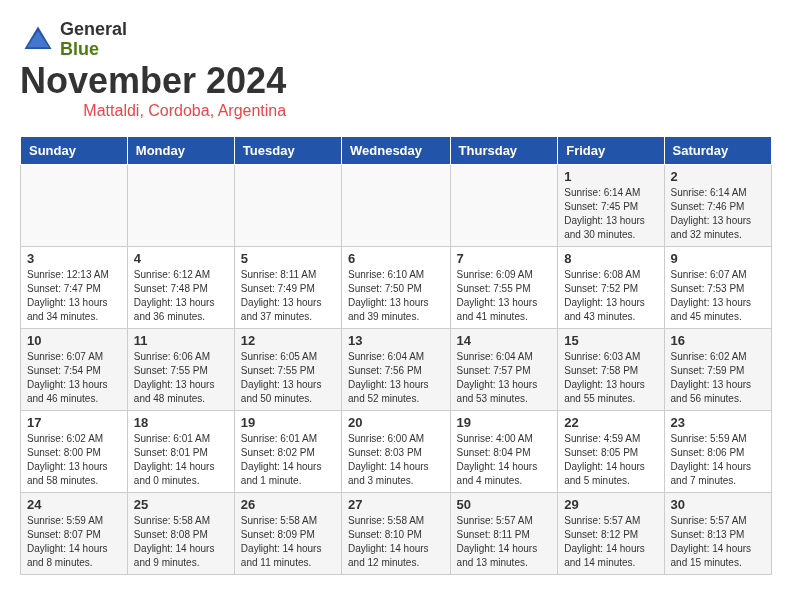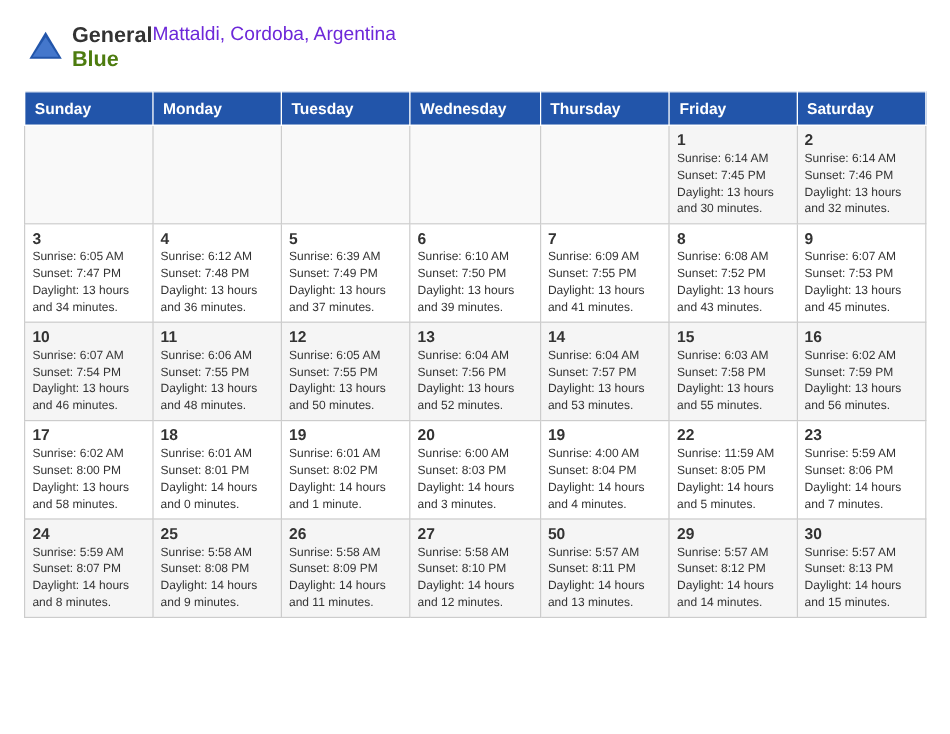--- a/index.html
+++ b/index.html
@@ -5,23 +5,24 @@
     * { box-sizing: border-box; margin: 0; padding: 0; }
     body {
       font-family: Arial, sans-serif;
       background: #fff;
       width: 792px;
       min-height: 612px;
       padding: 20px;
     }
     .header-area {
       display: flex;
-      justify-content: flex-start;
+      justify-content: center;
       align-items: flex-start;
       margin-bottom: 16px;
+      flex-direction: column;
     }
     .logo {
       display: flex;
       align-items: center;
       gap: 4px;
     }
     .logo-text {
       display: flex;
       flex-direction: column;
       font-size: 18px;
@@ -38,21 +39,21 @@
     .title-area {
       text-align: right;
     }
     .month-title {
       font-size: 36px;
       font-weight: bold;
       color: #333;
     }
     .location-title {
       font-size: 16px;
-      color: #6d28d9;
+      color: #ef4444;
     }
     .calendar {
       width: 100%;
       border-collapse: collapse;
     }
     .calendar thead th {
       background: #2255aa;
       color: #fff;
       font-size: 13px;
       padding: 6px 8px;
@@ -98,20 +99,21 @@
     <svg class="logo-icon" viewBox="0 0 40 40">
       <polygon points="20,5 35,30 5,30" fill="#2255aa"></polygon>
       <polygon points="20,10 32,28 8,28" fill="#4477cc"></polygon>
     </svg>
     <div class="logo-text">
       <span class="logo-general">General</span>
       <span class="logo-blue">Blue</span>
     </div>
   </div>
   <div class="title-area">
+    <div class="month-title">November 2024</div>
     <div class="location-title">Mattaldi, Cordoba, Argentina</div>
   </div>
 </div>
 
 <table class="calendar">
   <thead>
     <tr>
     <th>Sunday</th>
         <th>Monday</th>
         <th>Tuesday</th>
@@ -137,33 +139,33 @@
         <td>
           <span class="day-number">2</span>
           <div class="day-info">Sunrise: 6:14 AM
 Sunset: 7:46 PM
 Daylight: 13 hours and 32 minutes.</div>
         </td>
       </tr>
       <tr>
         <td>
           <span class="day-number">3</span>
-          <div class="day-info">Sunrise: 6:05 AM
+          <div class="day-info">Sunrise: 12:13 AM
 Sunset: 7:47 PM
 Daylight: 13 hours and 34 minutes.</div>
         </td>
         <td>
           <span class="day-number">4</span>
           <div class="day-info">Sunrise: 6:12 AM
 Sunset: 7:48 PM
 Daylight: 13 hours and 36 minutes.</div>
         </td>
         <td>
           <span class="day-number">5</span>
-          <div class="day-info">Sunrise: 6:39 AM
+          <div class="day-info">Sunrise: 8:11 AM
 Sunset: 7:49 PM
 Daylight: 13 hours and 37 minutes.</div>
         </td>
         <td>
           <span class="day-number">6</span>
           <div class="day-info">Sunrise: 6:10 AM
 Sunset: 7:50 PM
 Daylight: 13 hours and 39 minutes.</div>
         </td>
         <td>
@@ -255,21 +257,21 @@
 Daylight: 14 hours and 3 minutes.</div>
         </td>
         <td>
           <span class="day-number">19</span>
           <div class="day-info">Sunrise: 4:00 AM
 Sunset: 8:04 PM
 Daylight: 14 hours and 4 minutes.</div>
         </td>
         <td>
           <span class="day-number">22</span>
-          <div class="day-info">Sunrise: 11:59 AM
+          <div class="day-info">Sunrise: 4:59 AM
 Sunset: 8:05 PM
 Daylight: 14 hours and 5 minutes.</div>
         </td>
         <td>
           <span class="day-number">23</span>
           <div class="day-info">Sunrise: 5:59 AM
 Sunset: 8:06 PM
 Daylight: 14 hours and 7 minutes.</div>
         </td>
       </tr>

